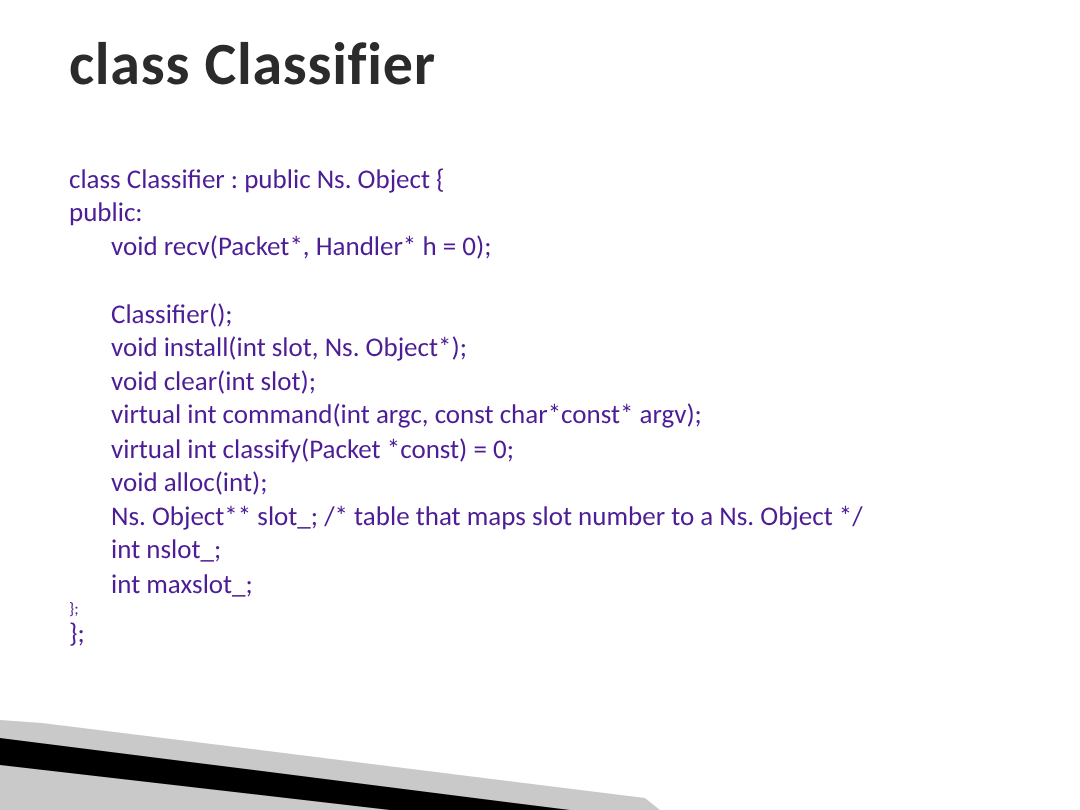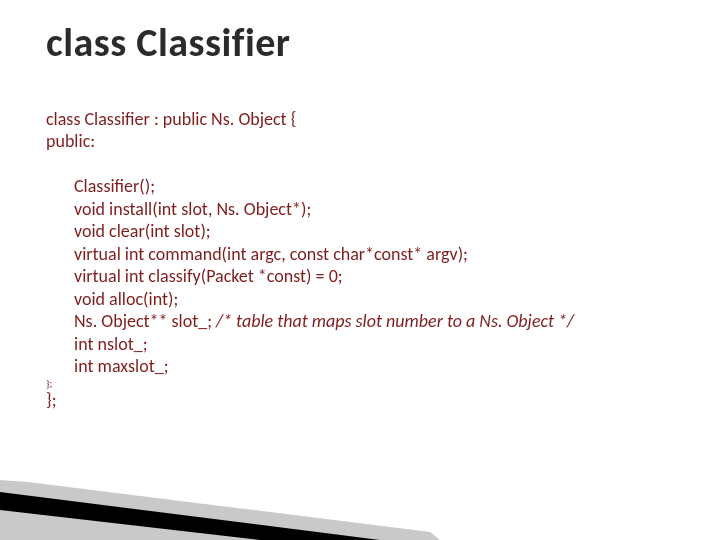--- a/index.html
+++ b/index.html
@@ -22,46 +22,46 @@
   .title {
     font-size: 40px;
     font-weight: 700;
     color: #2b2b2b;
     margin: 0 0 18px 0;
     letter-spacing: 0.5px;
   }
   .code {
     font-size: 18px;
     line-height: 1.25;
-    color: #7f1d1d;
+    color: #4c1d95;
     font-weight: 400;
     white-space: pre;
   }
   .code .indent1 { padding-left: 28px; display: block; }
-  .code .comment { font-style: italic; }
+  .code .comment { }
   .code .small-brace { font-size: 11px; line-height: 1; display: block; }
   .decor {
     position: absolute;
     left: 0;
     bottom: 0;
     width: 720px;
     height: 120px;
     pointer-events: none;
   }
 </style>
 </head>
 <body>
 
 <div class="slide">
   <h1 class="title">class Classifier</h1>
 
   <div class="code">
 <span>class Classifier : public Ns. Object {</span>
 <span>public:</span>
-
+<span class="indent1">void recv(Packet*, Handler* h = 0);</span>
 <span class="indent1">Classifier();</span><span class="indent1">void install(int slot, Ns. Object*);</span><span class="indent1">void clear(int slot);</span><span class="indent1">virtual int command(int argc, const char*const* argv);</span><span class="indent1">virtual int classify(Packet *const) = 0;</span><span class="indent1">void alloc(int);</span><span class="indent1"><span>Ns. Object** slot_; </span><span class="comment">/* table that maps slot number to a Ns. Object */</span></span><span class="indent1">int nslot_;</span><span class="indent1">int maxslot_;</span><span class="small-brace">};</span><span>};</span>
   </div>
 
   <svg class="decor" viewBox="0 0 720 120" preserveAspectRatio="none">
     <polygon points="0,120 0,70 420,120" fill="#000000"></polygon>
     <polygon points="0,60 28,62 430,112 440,120 0,120" fill="#c9c9c9"></polygon>
     <polygon points="0,90 0,72 380,120 260,120" fill="#000000"></polygon>
   </svg>
 </div>
 

